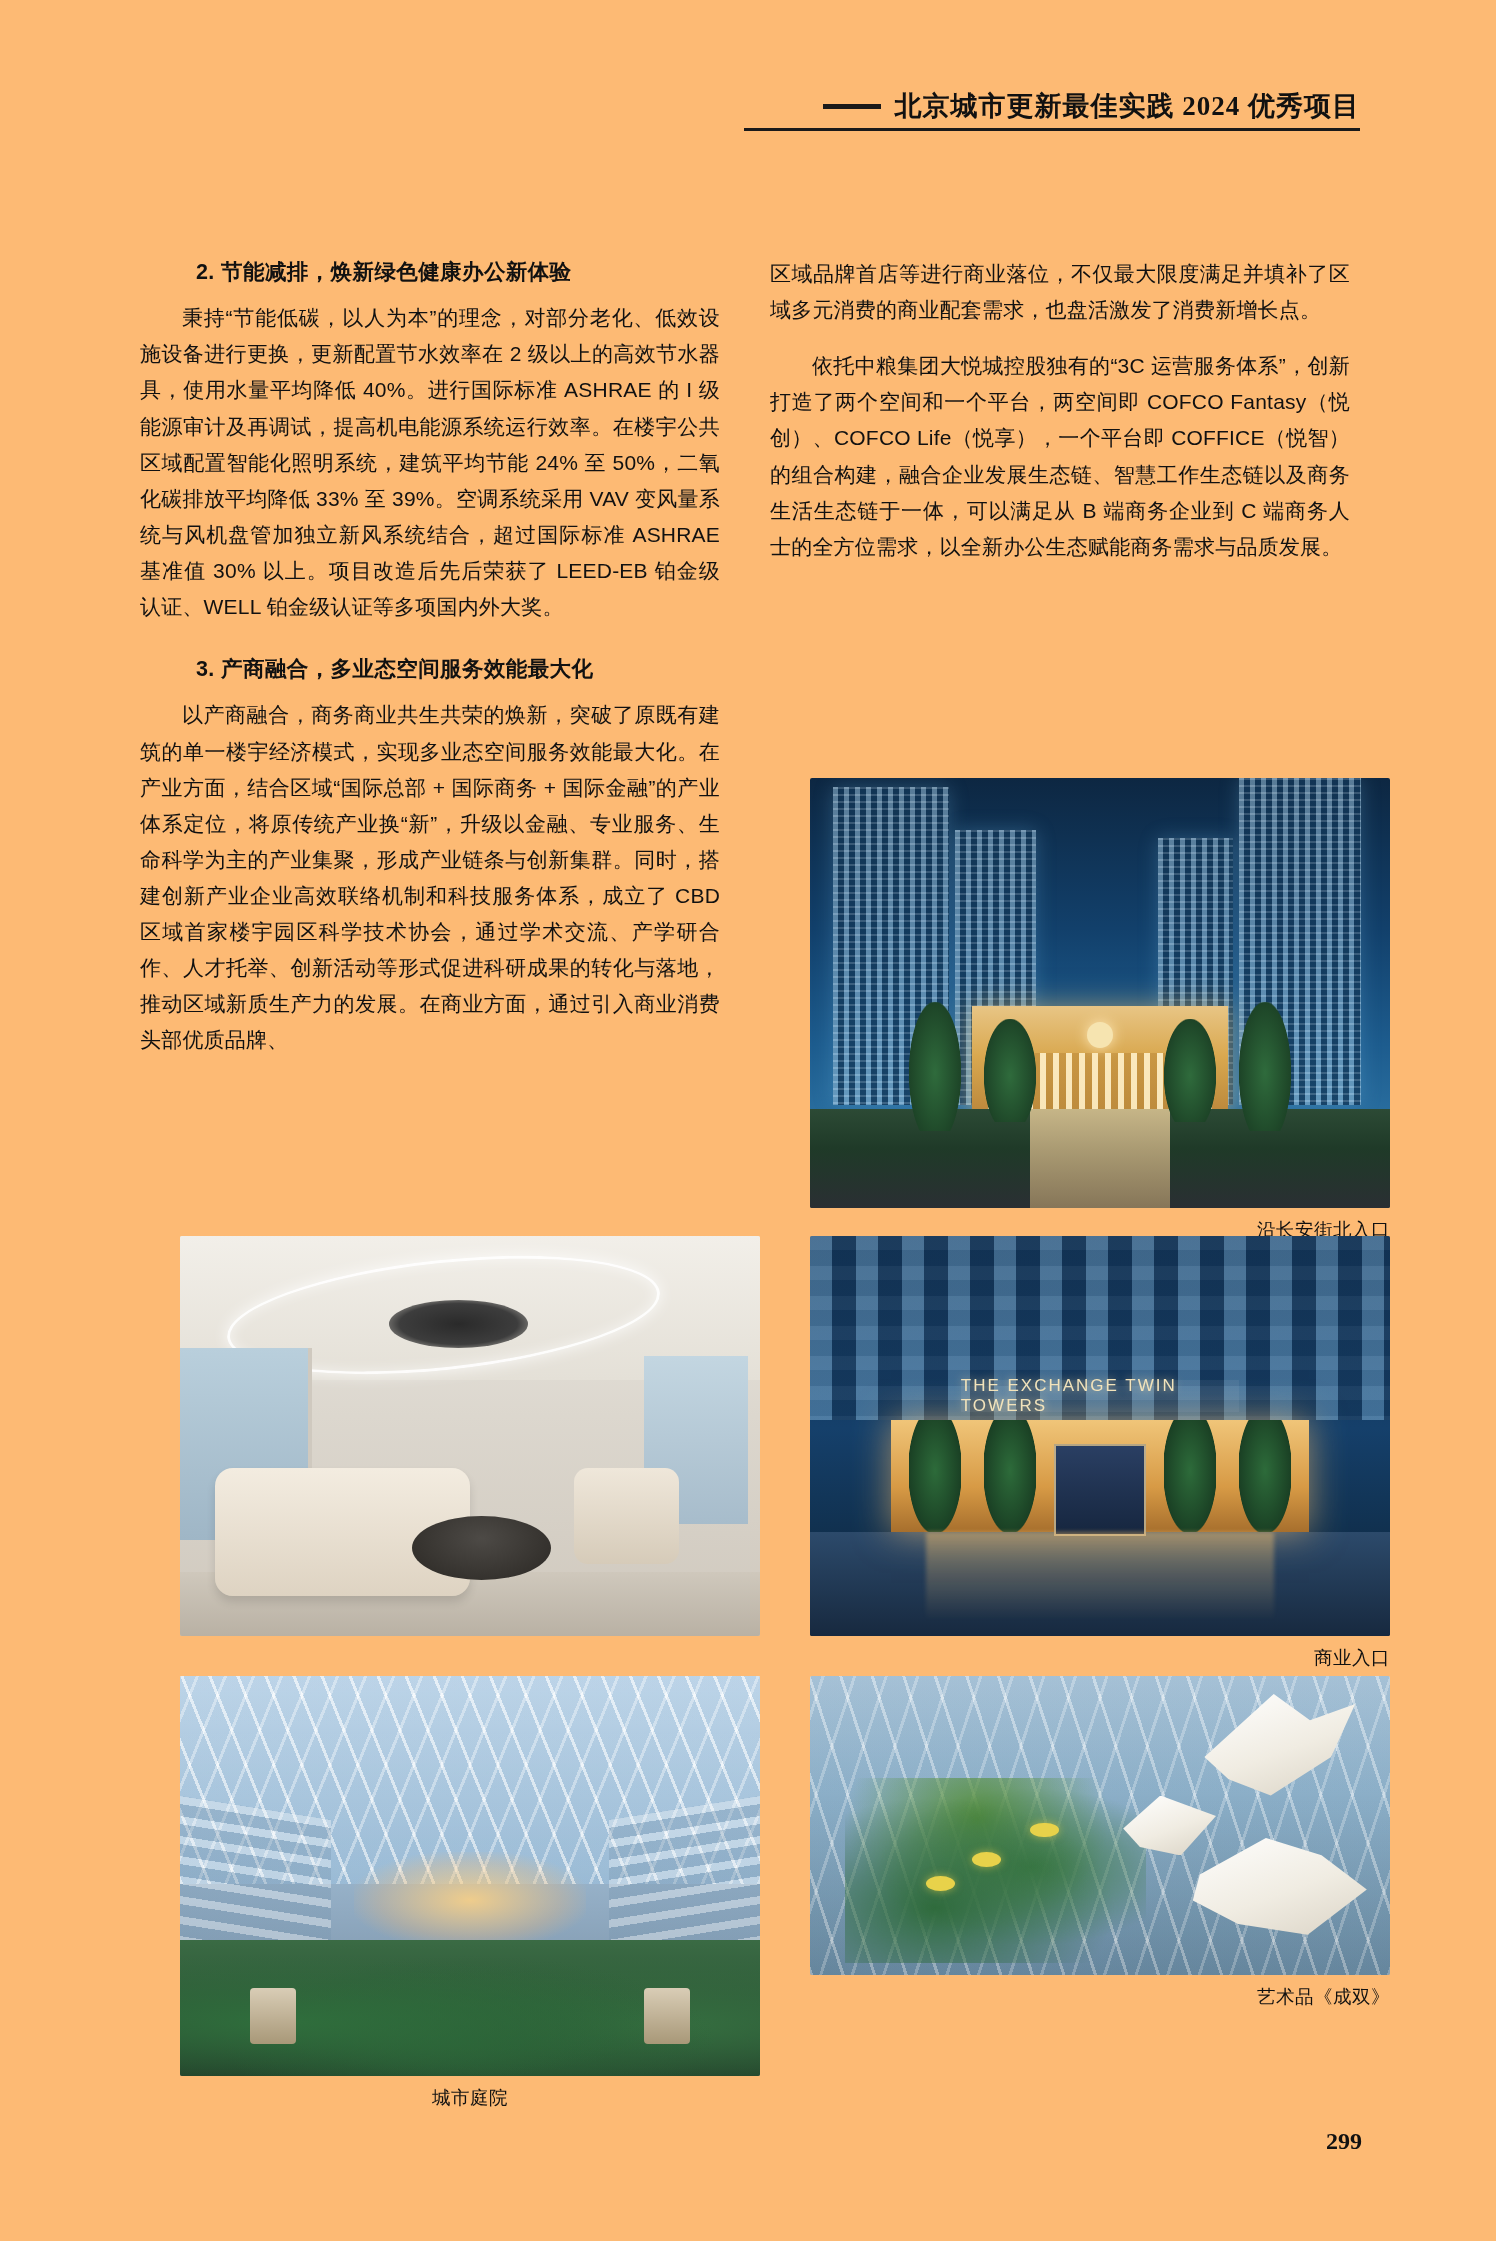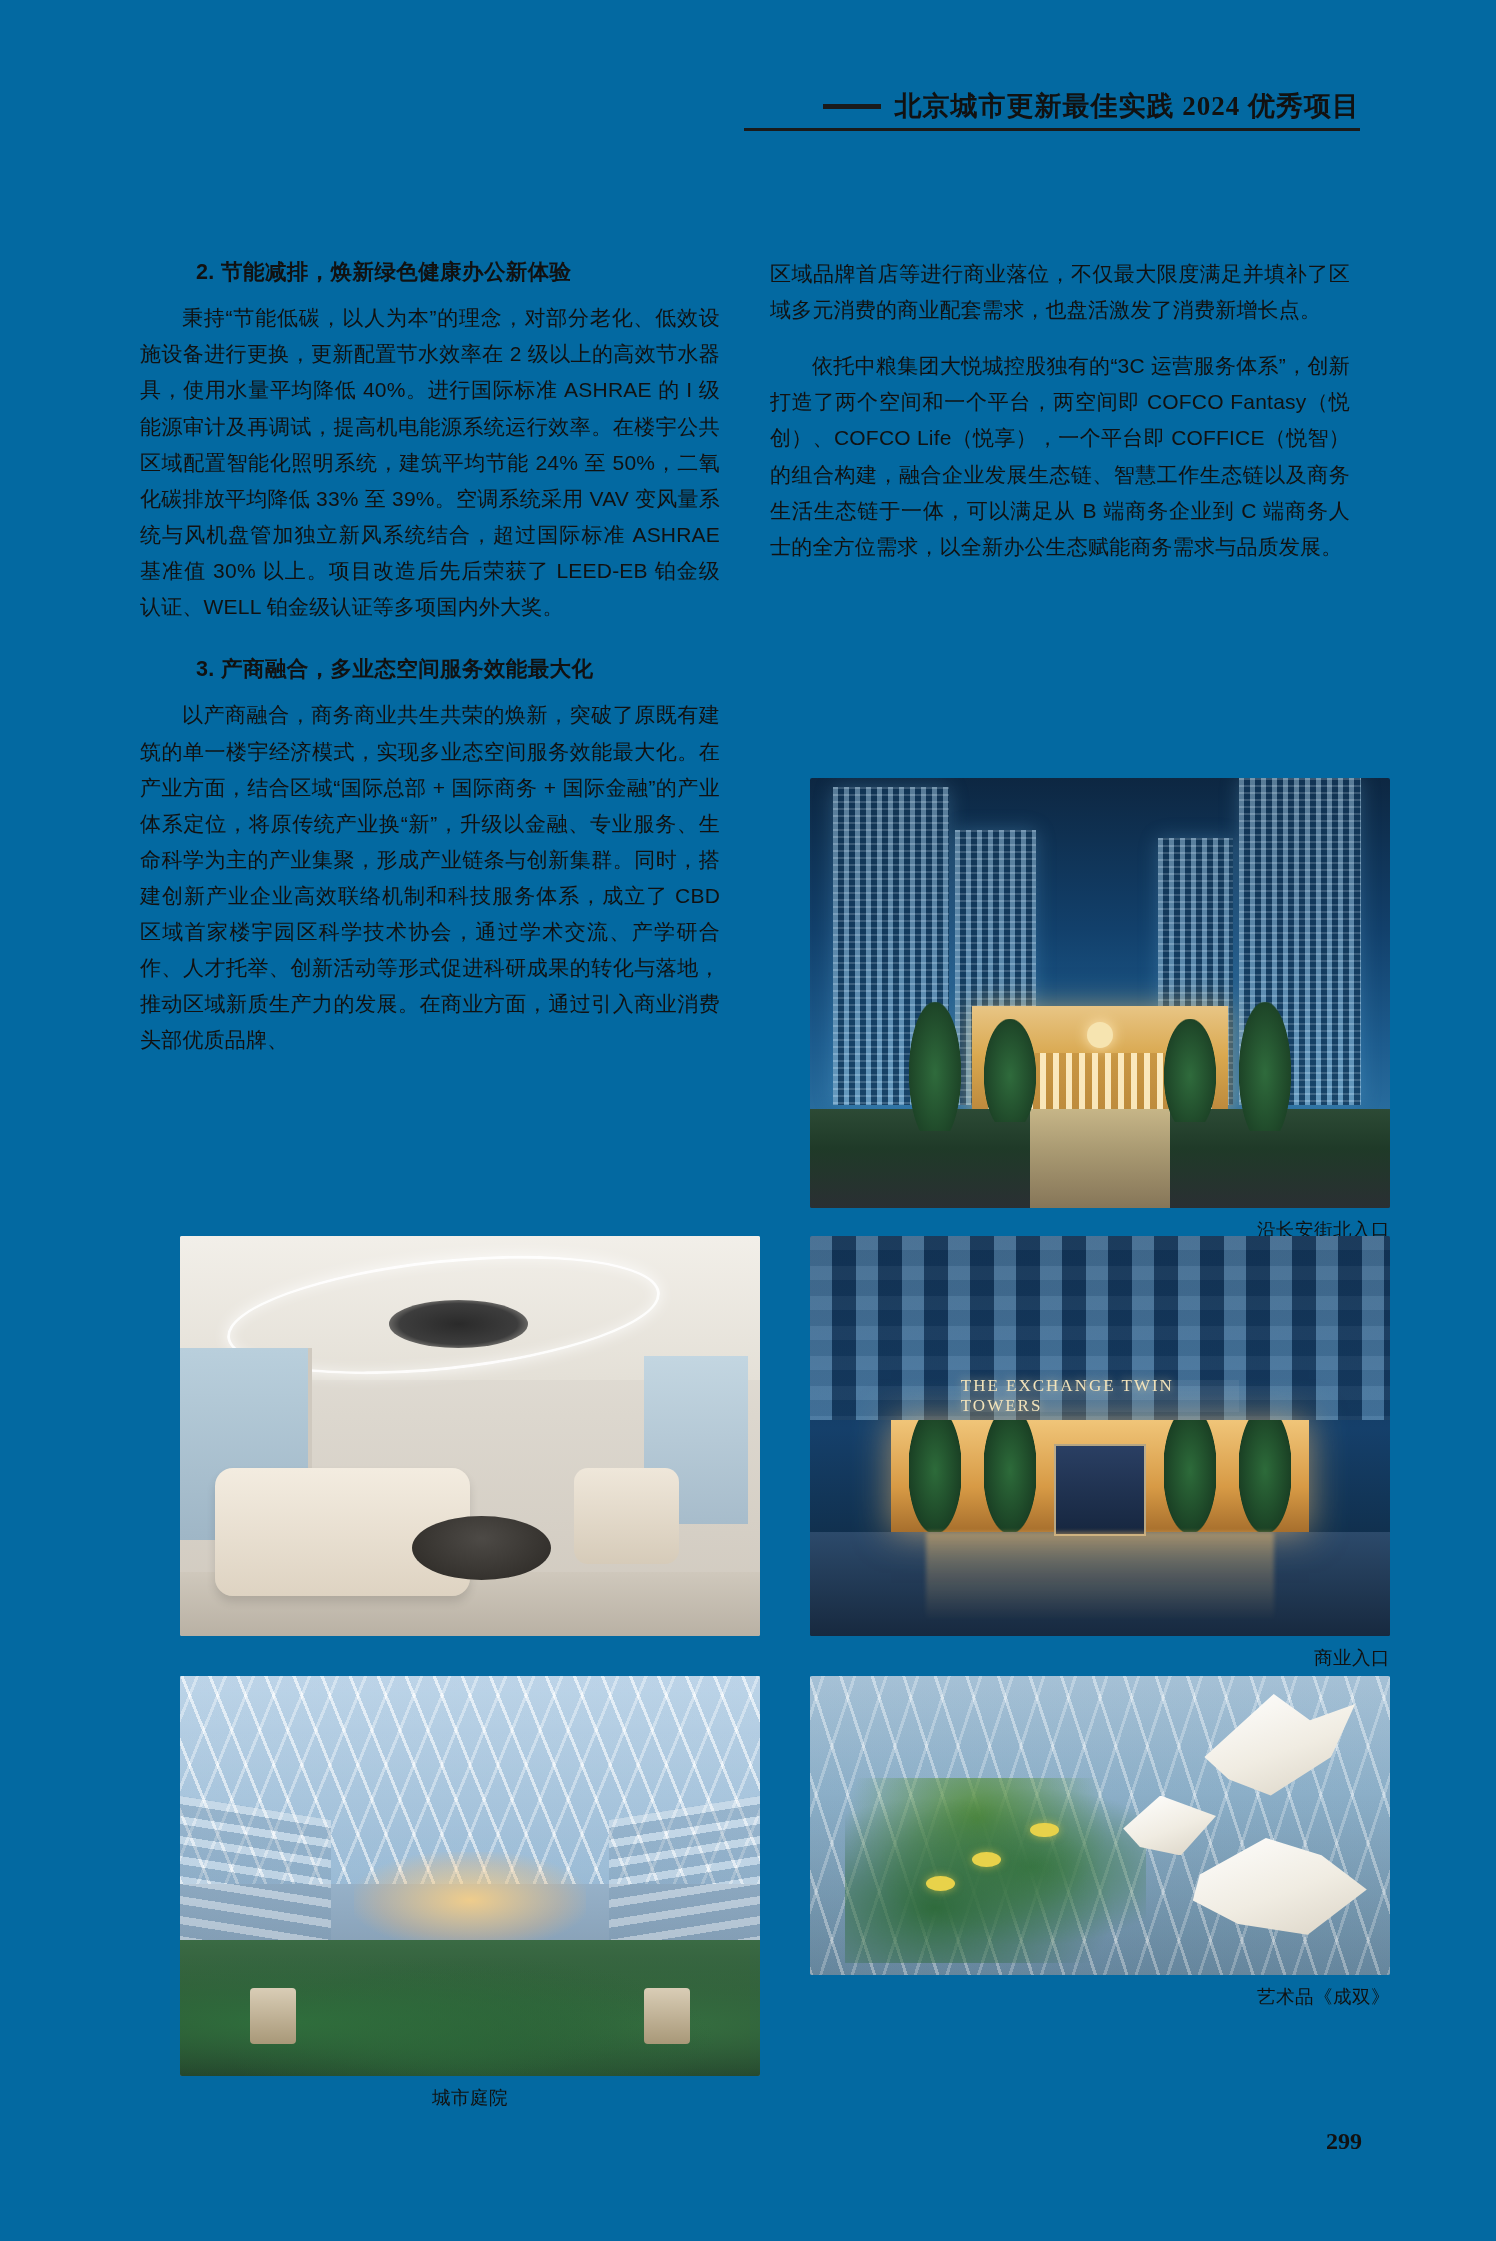--- a/index.html
+++ b/index.html
@@ -13,21 +13,21 @@
     font-family: "Liberation Sans", sans-serif;
     color: #1a1a1a;
     position: relative;
     overflow: hidden;
   }
   .page {
     position: absolute;
     left: 0; top: 0;
     width: 1496px;
     height: 2241px;
-    background: #0369a1;
+    background: #fdba74;
   }
 
   
   .header {
     position: absolute;
     right: 136px;
     top: 88px;
     display: flex;
     align-items: center;
     gap: 14px;
@@ -216,21 +216,21 @@
   .mall-glass {
     position:absolute; left:0; right:0; top:0; height:46%;
     background:
       repeating-linear-gradient(90deg, rgba(120,175,215,0.45) 0 22px, rgba(20,55,90,0.6) 22px 46px),
       repeating-linear-gradient(180deg, rgba(255,255,255,0.10) 0 14px, rgba(0,0,0,0.08) 14px 30px);
   }
   .mall-sign {
     position:absolute; left:26%; right:26%; top:36%; height:8%;
     background: rgba(255,255,255,0.06);
     color:#f2e3bb;
-    font-family:Liberation Serif, serif;
+    font-family:Liberation Sans, sans-serif;
     font-size:17px; letter-spacing:2px;
     display:flex; align-items:center; justify-content:center;
     text-shadow: 0 0 10px rgba(255,225,160,0.8);
   }
   .mall-lobby {
     position:absolute; left:14%; right:14%; top:46%; height:28%;
     background: linear-gradient(180deg,#f0c579 0%, #d79a45 60%, #a76f2d 100%);
     box-shadow: 0 0 34px rgba(245,190,110,0.6);
   }
   .mall-door {

